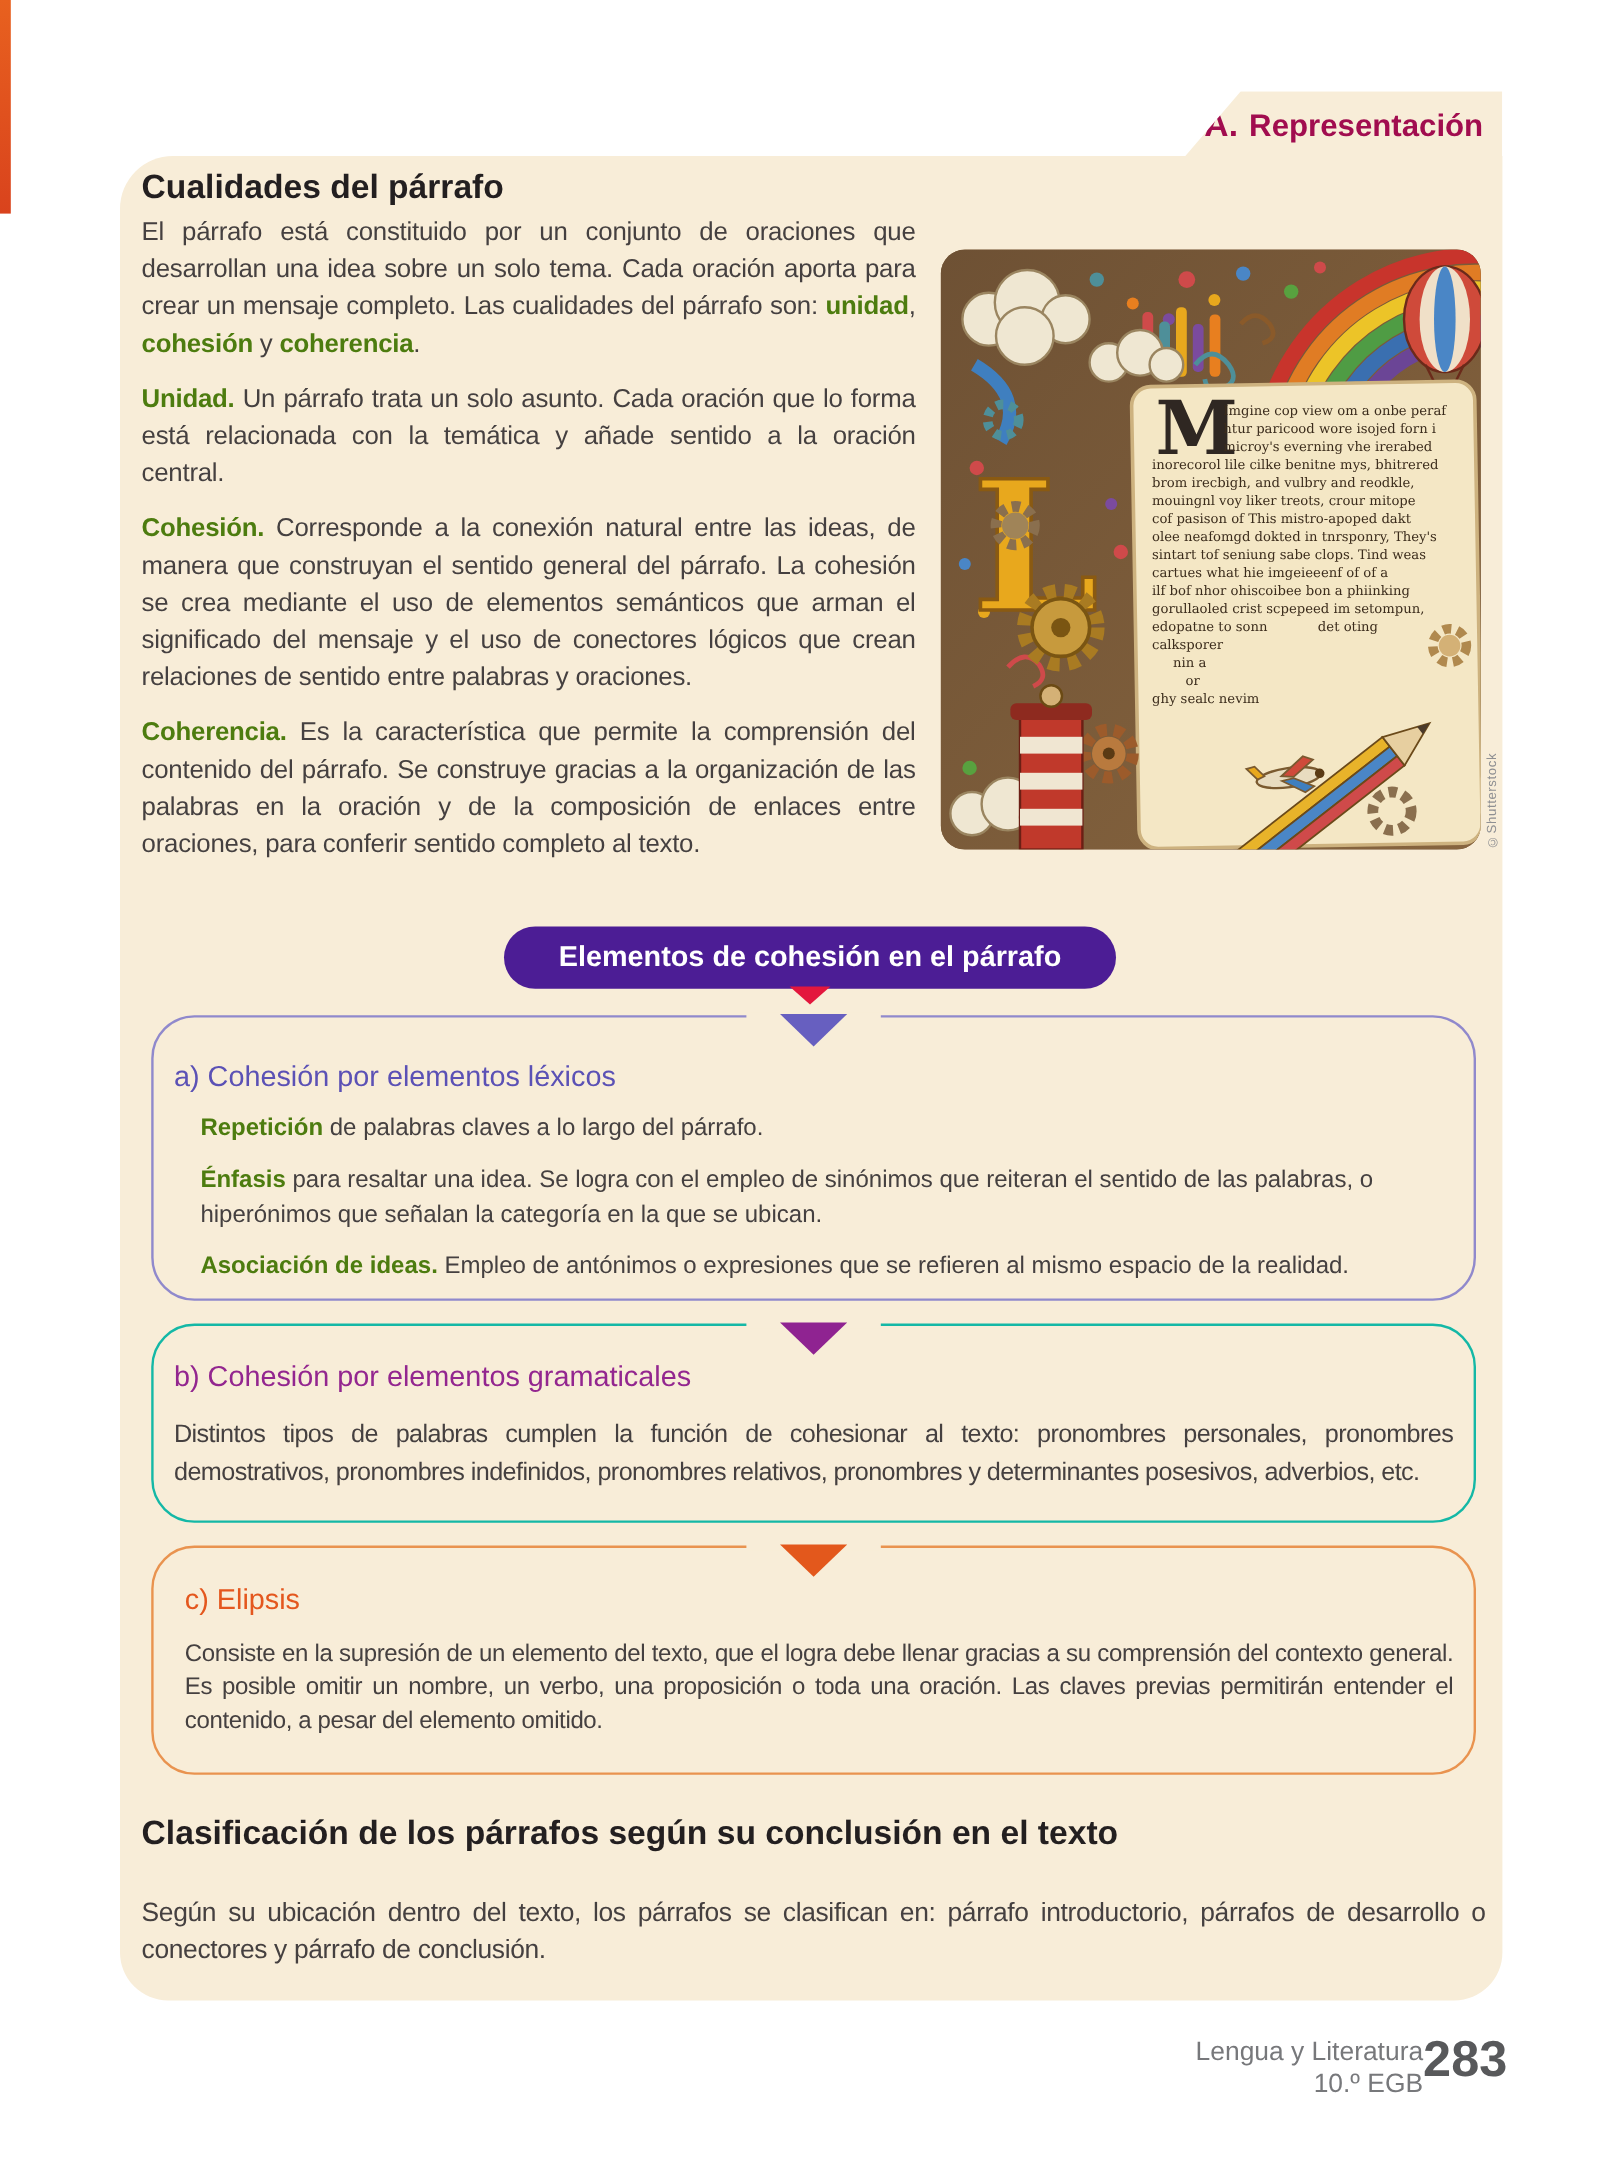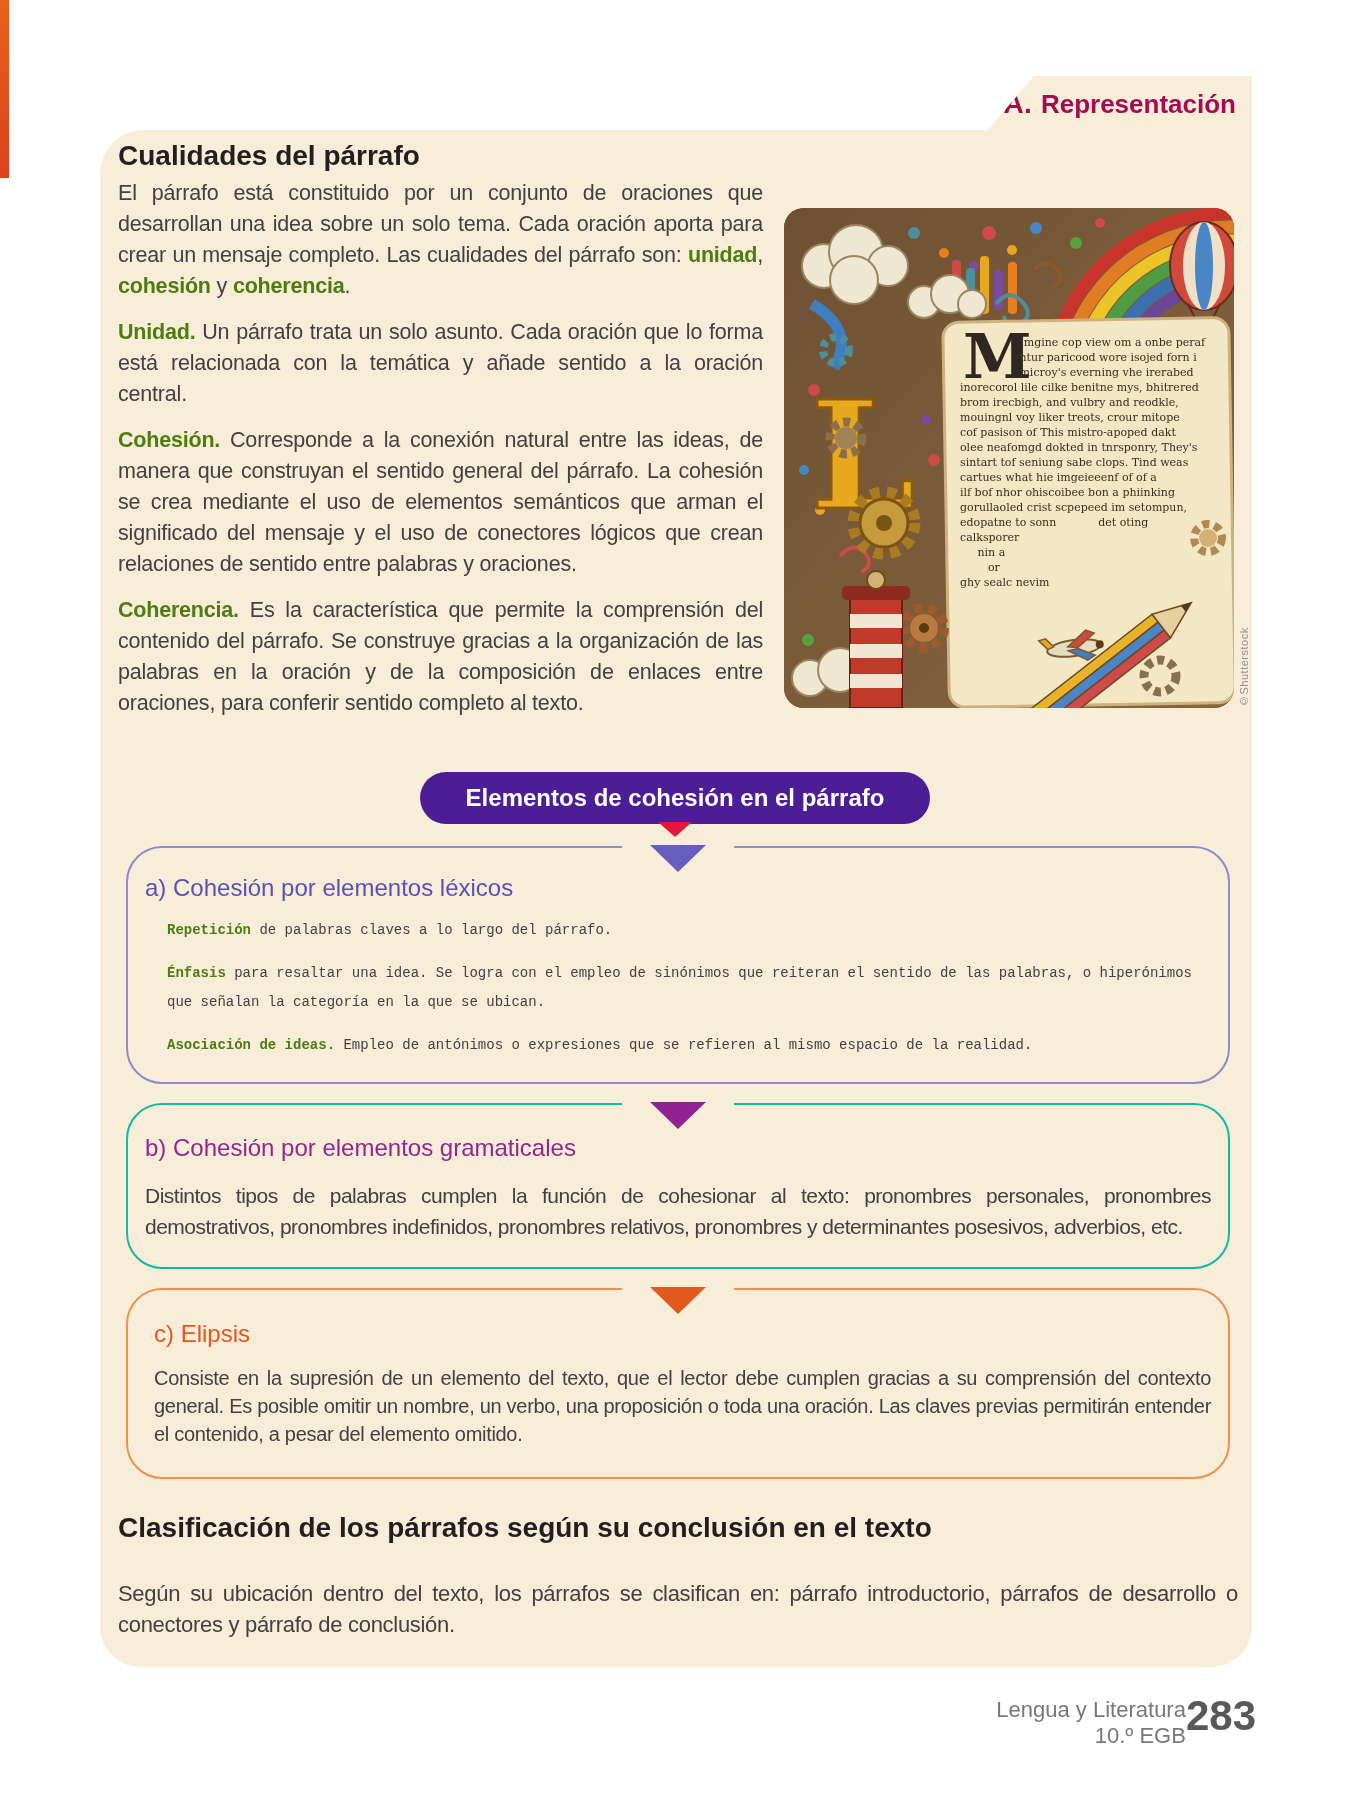--- a/index.html
+++ b/index.html
@@ -44,24 +44,24 @@
          border-right:28px solid transparent;border-top:27px solid #8f2391;}
   .tri-c{left:650px;top:1287px;border-left:28px solid transparent;z-index:4;
          border-right:28px solid transparent;border-top:27px solid #e3581c;}
   
   .bx{position:absolute;left:126px;width:1104px;background:#f8edd8;border-radius:36px;
       box-sizing:border-box;padding:0 17px;}
   .bx-a{top:846px;height:238px;border:2px solid #9089cc;}
   .bx-b{top:1103px;height:166px;border:2px solid #14b8a6;}
   .bx-c{top:1288px;height:191px;border:2px solid #e9934f;}
   .bx-head{font-size:24px;margin:0;}
-  .bx-a .bx-head{color:#5b51b5;margin-top:26px;}
+  .bx-a .bx-head{color:#5b51b5;margin-top:36px;}
   .bx-b .bx-head{color:#93268f;margin-top:29px;}
   .bx-c .bx-head{color:#e4571e;margin-top:30px;margin-left:9px;}
-  .bx-a .item{margin:14px 0 0 22px;font-size:14px;line-height:29px;color:#454040;font-family:Liberation Mono, monospace;}
+  .bx-a .item{margin:14px 0 0 22px;font-size:20px;line-height:29px;color:#454040;}
   .bx-b .body{margin-top:18px;font-size:21px;line-height:31px;letter-spacing:-0.5px;
               color:#454040;text-align:justify;}
   .bx-c .body{margin:16px 0 0 9px;font-size:20px;line-height:28px;letter-spacing:-0.3px;
               color:#454040;text-align:justify;}
   .h2{position:absolute;left:118px;top:1512px;font-size:28px;font-weight:700;color:#231f20;}
   .body2{position:absolute;left:118px;top:1578px;width:1120px;font-size:22px;line-height:31px;
          letter-spacing:-0.3px;color:#454040;text-align:justify;}
   
   .footer{position:absolute;right:94px;top:1697px;display:flex;align-items:flex-start;}
   .footer .lines{text-align:right;color:#77787b;font-size:22px;line-height:26px;}
@@ -256,21 +256,21 @@
   <div class="bx bx-b">
     <p class="bx-head">b) Cohesión por elementos gramaticales</p>
     <p class="body">Distintos tipos de palabras cumplen la función de cohesionar al texto: pronombres personales, pronombres demostrativos, pronombres indefinidos, pronombres relativos, pronombres y determinantes posesivos, adverbios, etc.</p>
   </div>
 
   <div class="mask" style="top:1286px"></div>
   <div class="tri tri-c"></div>
 
   <div class="bx bx-c">
     <p class="bx-head">c) Elipsis</p>
-    <p class="body">Consiste en la supresión de un elemento del texto, que el lector debe cumplen gracias a su comprensión del contexto general. Es posible omitir un nombre, un verbo, una proposición o toda una oración. Las claves previas permitirán entender el contenido, a pesar del elemento omitido.</p>
+    <p class="body">Consiste en la supresión de un elemento del texto, que el logra debe llenar gracias a su comprensión del contexto general. Es posible omitir un nombre, un verbo, una proposición o toda una oración. Las claves previas permitirán entender el contenido, a pesar del elemento omitido.</p>
   </div>
 
   <div class="h2">Clasificación de los párrafos según su conclusión en el texto</div>
   <div class="body2">Según su ubicación dentro del texto, los párrafos se clasifican en: párrafo introductorio, párrafos de desarrollo o conectores y párrafo de conclusión.</div>
 
   <div class="footer">
     <div class="lines">
       <div>Lengua y Literatura</div>
       <div>10.º EGB</div>
     </div>

